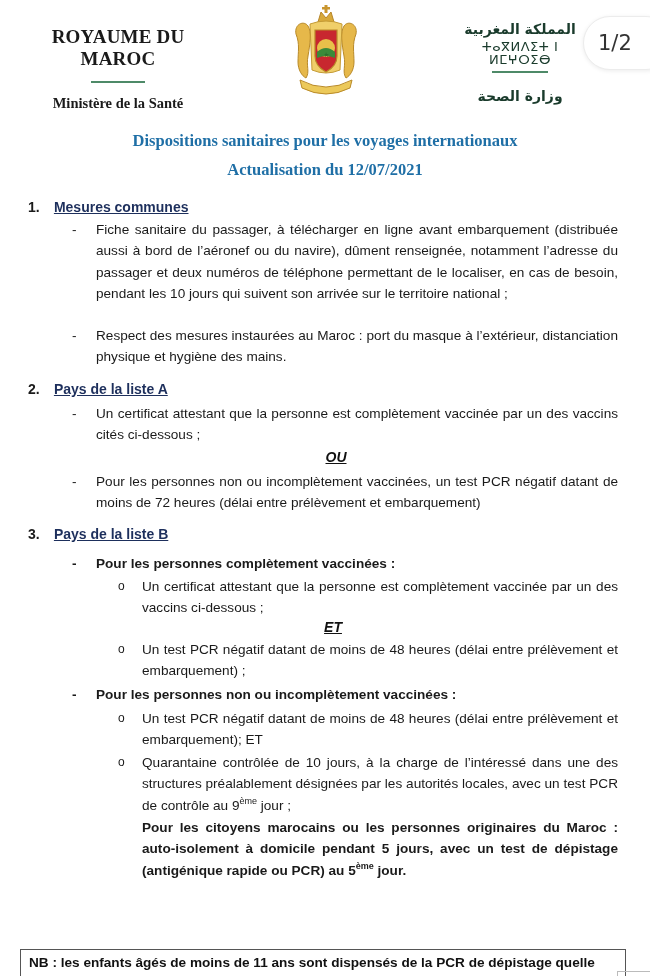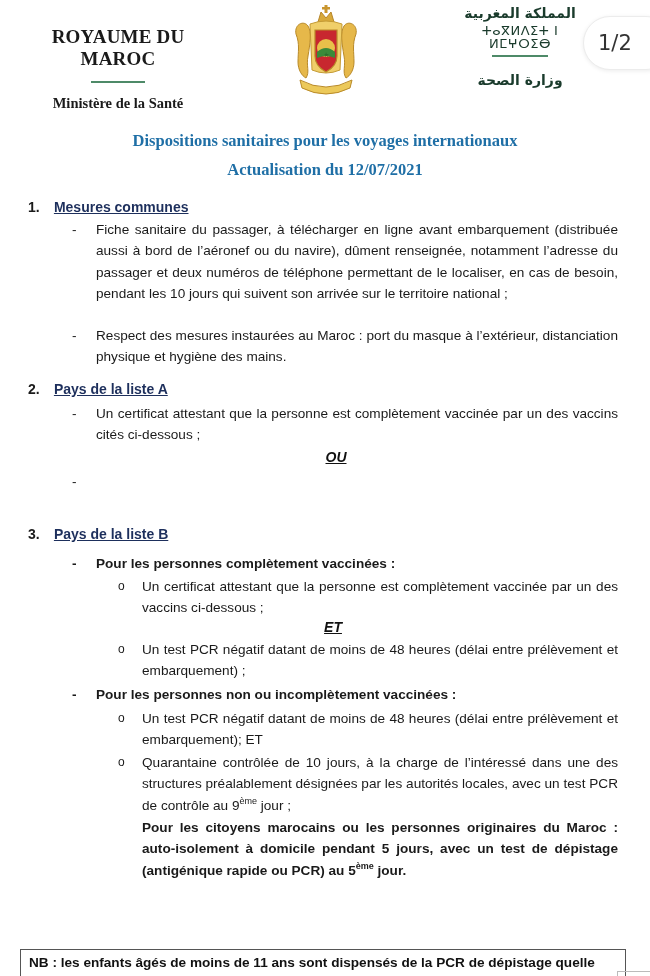--- a/index.html
+++ b/index.html
@@ -8,21 +8,21 @@
     background: #ffffff; color: #111;
     font-family: "Liberation Serif", serif;
   }
   .hdr-left { position: absolute; left: 18px; top: 26px; width: 200px; text-align: center; }
   .hdr-left .kingdom { font-weight: bold; font-size: 19px; letter-spacing: 0.2px; color: #1a1a1a; }
   .hdr-left .rule { width: 54px; height: 2px; background: #4e8a68; margin: 11px auto 12px; }
   .hdr-left .ministry { font-weight: bold; font-size: 14.5px; color: #1a1a1a; }
 
   .arms { position: absolute; left: 290px; top: 4px; width: 72px; height: 98px; }
 
-  .hdr-right { position: absolute; left: 450px; top: 6px; width: 140px; text-align: center; line-height: 1; }
+  .hdr-right { position: absolute; left: 450px; top: 22px; width: 140px; text-align: center; line-height: 1; }
   .hdr-right .ar { font-family: "DejaVu Sans", sans-serif; font-weight: bold; font-size: 14px; color: #1a3b2c; direction: rtl; }
   .hdr-right .tif { font-family: "DejaVu Sans", sans-serif; font-size: 13px; color: #1a3b2c; letter-spacing: 0.5px; margin-top: 4px; }
   .hdr-right .rule { width: 56px; height: 2px; background: #4e8a68; margin: 5px auto 5px; }
   .hdr-right .ar2 { margin-top: 16px; }
 
   .page-pill {
     position: absolute; left: 583px; top: 16px; width: 90px; height: 54px;
     border-radius: 28px; background: #ffffff; border: 1px solid #ececec;
     box-shadow: 0 1px 4px rgba(0,0,0,0.08);
     font-family: "DejaVu Sans", sans-serif; font-size: 21px; color: #333;
@@ -113,20 +113,21 @@
     <span class="num">2.</span>
     <span class="lbl">Pays de la liste A</span>
   </div>
   <div class="item" style="top:403px">
     <span class="dash">-</span>
     <span>Un certificat attestant que la personne est complètement vaccinée par un des vaccins cités ci-dessous ;</span>
   </div>
   <div class="conj" style="top:449px; left:11px">OU</div>
   <div class="item" style="top:471px">
     <span class="dash">-</span>
+    <span>Pour les personnes non ou incomplètement vaccinées, un test PCR négatif datant de moins de 72 heures (délai entre prélèvement et embarquement)</span>
   </div>
 
   <div class="sec-h" style="top:526px">
     <span class="num">3.</span>
     <span class="lbl">Pays de la liste B</span>
   </div>
   <div class="item bold" style="top:553px">
     <span class="dash">-</span>
     <span>Pour les personnes complètement vaccinées :</span>
   </div>

